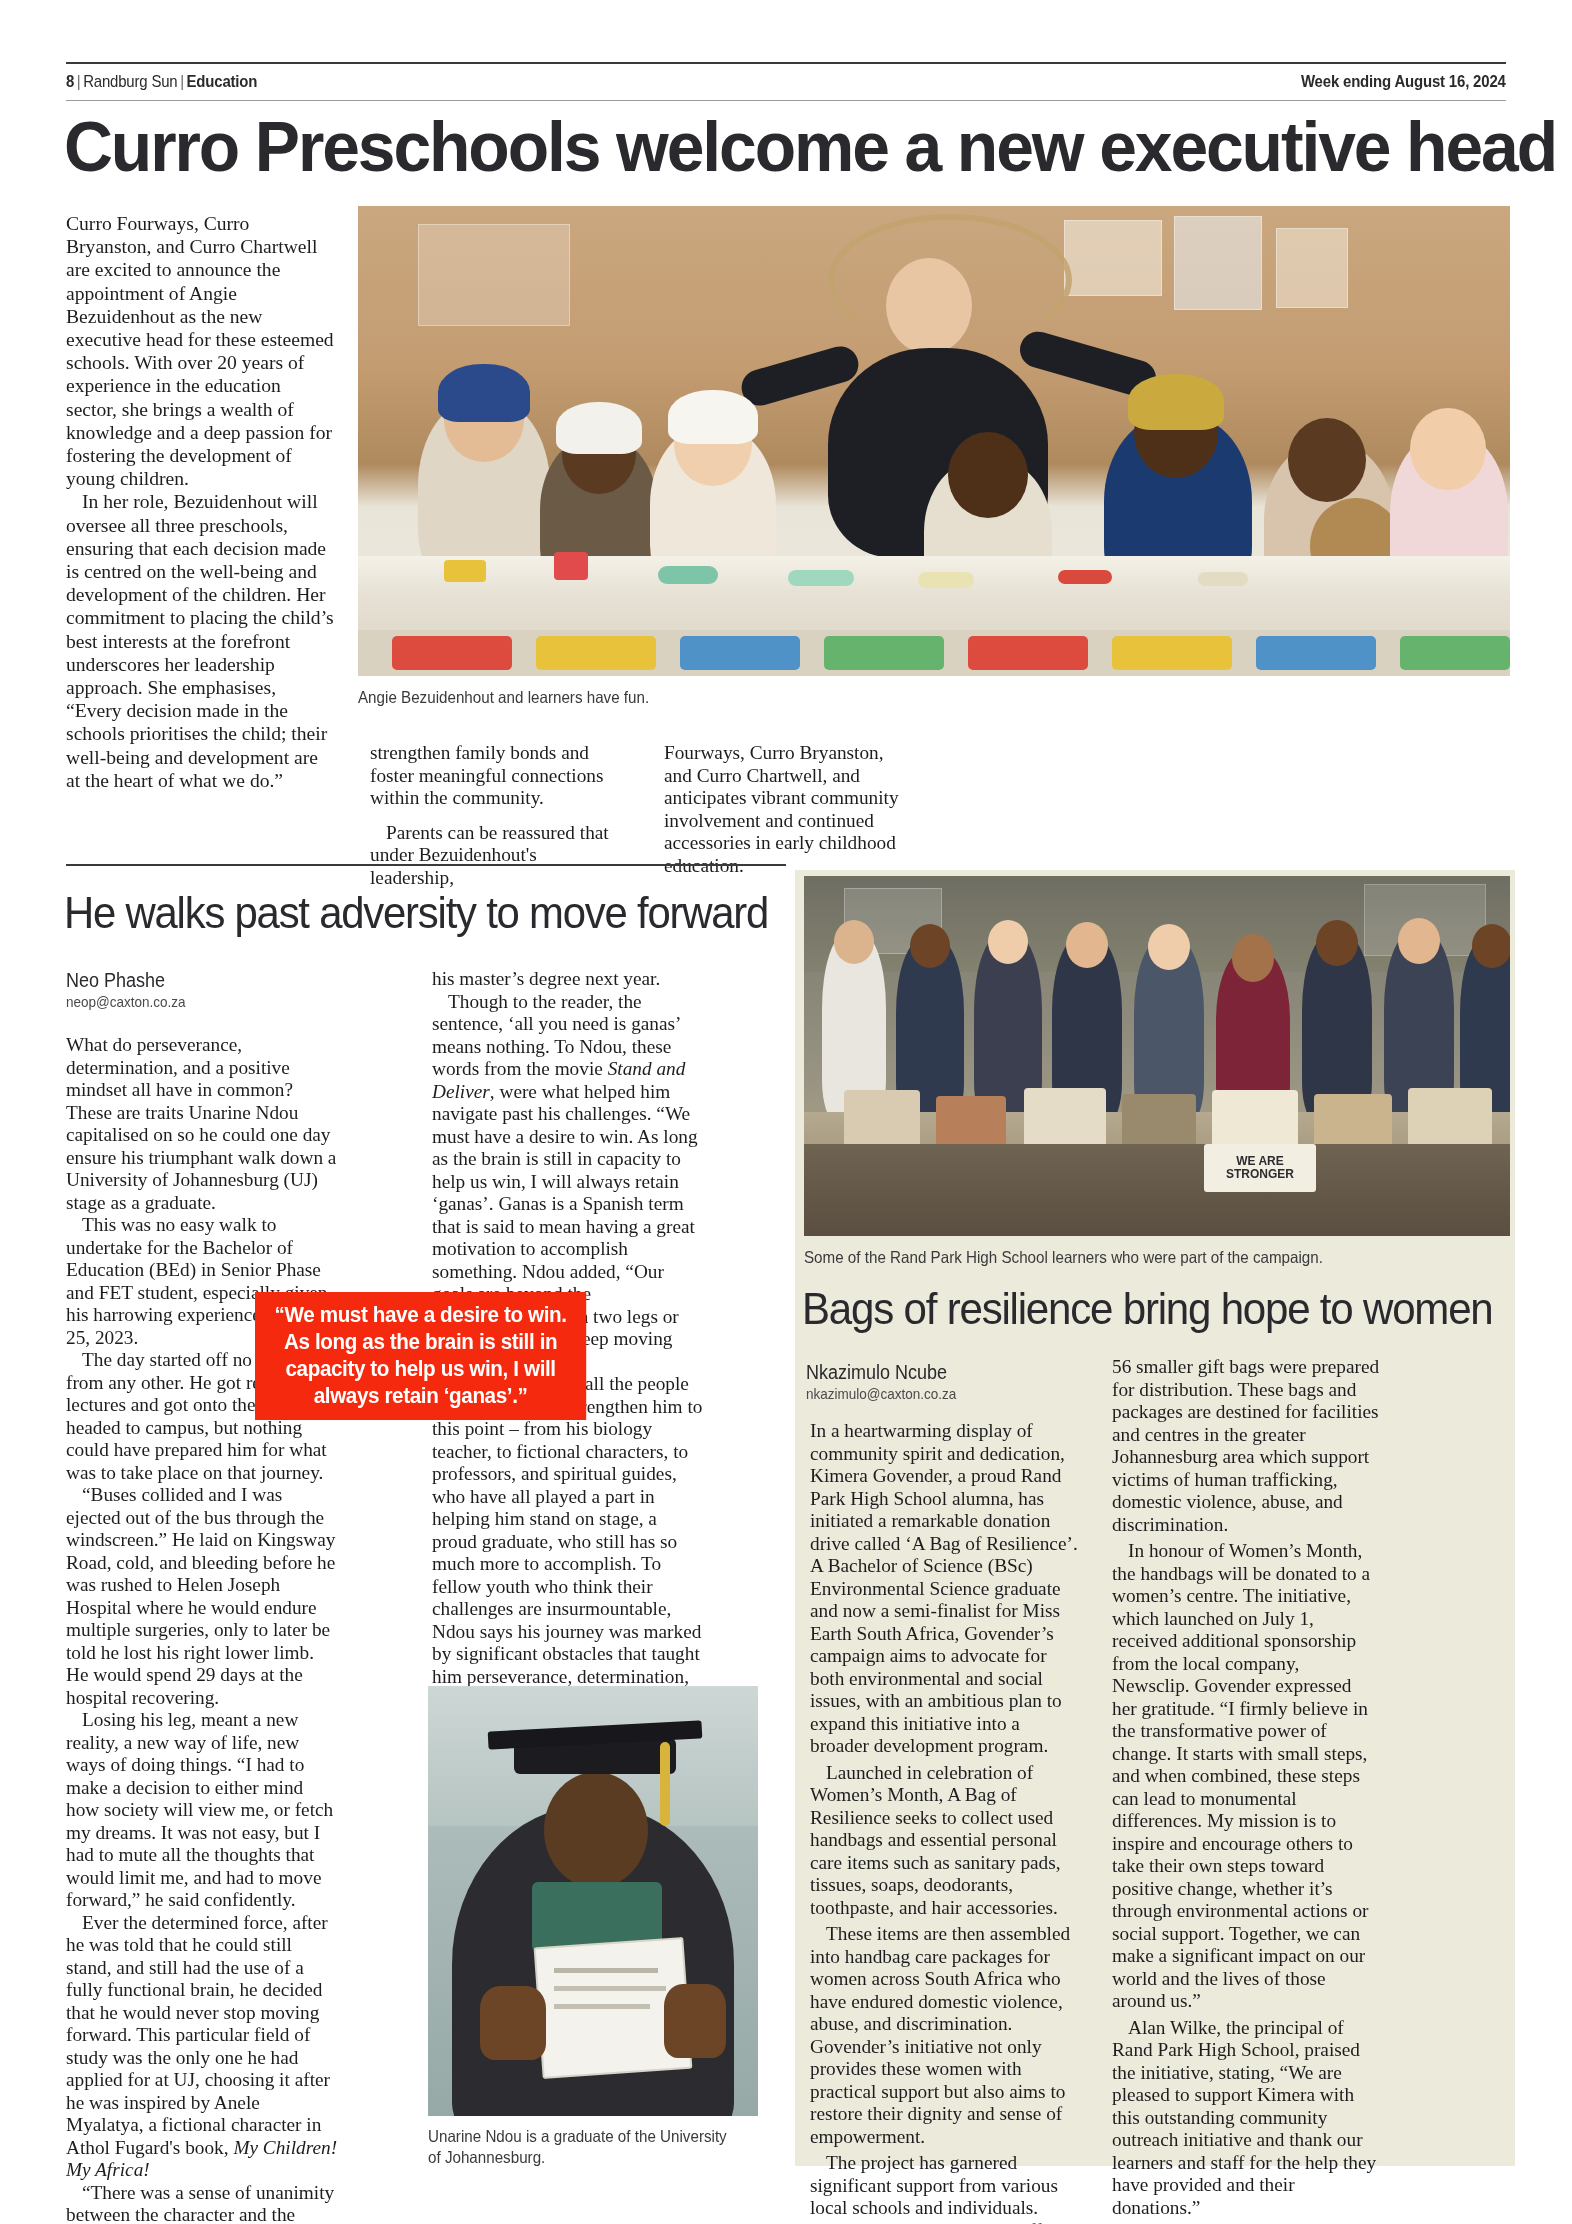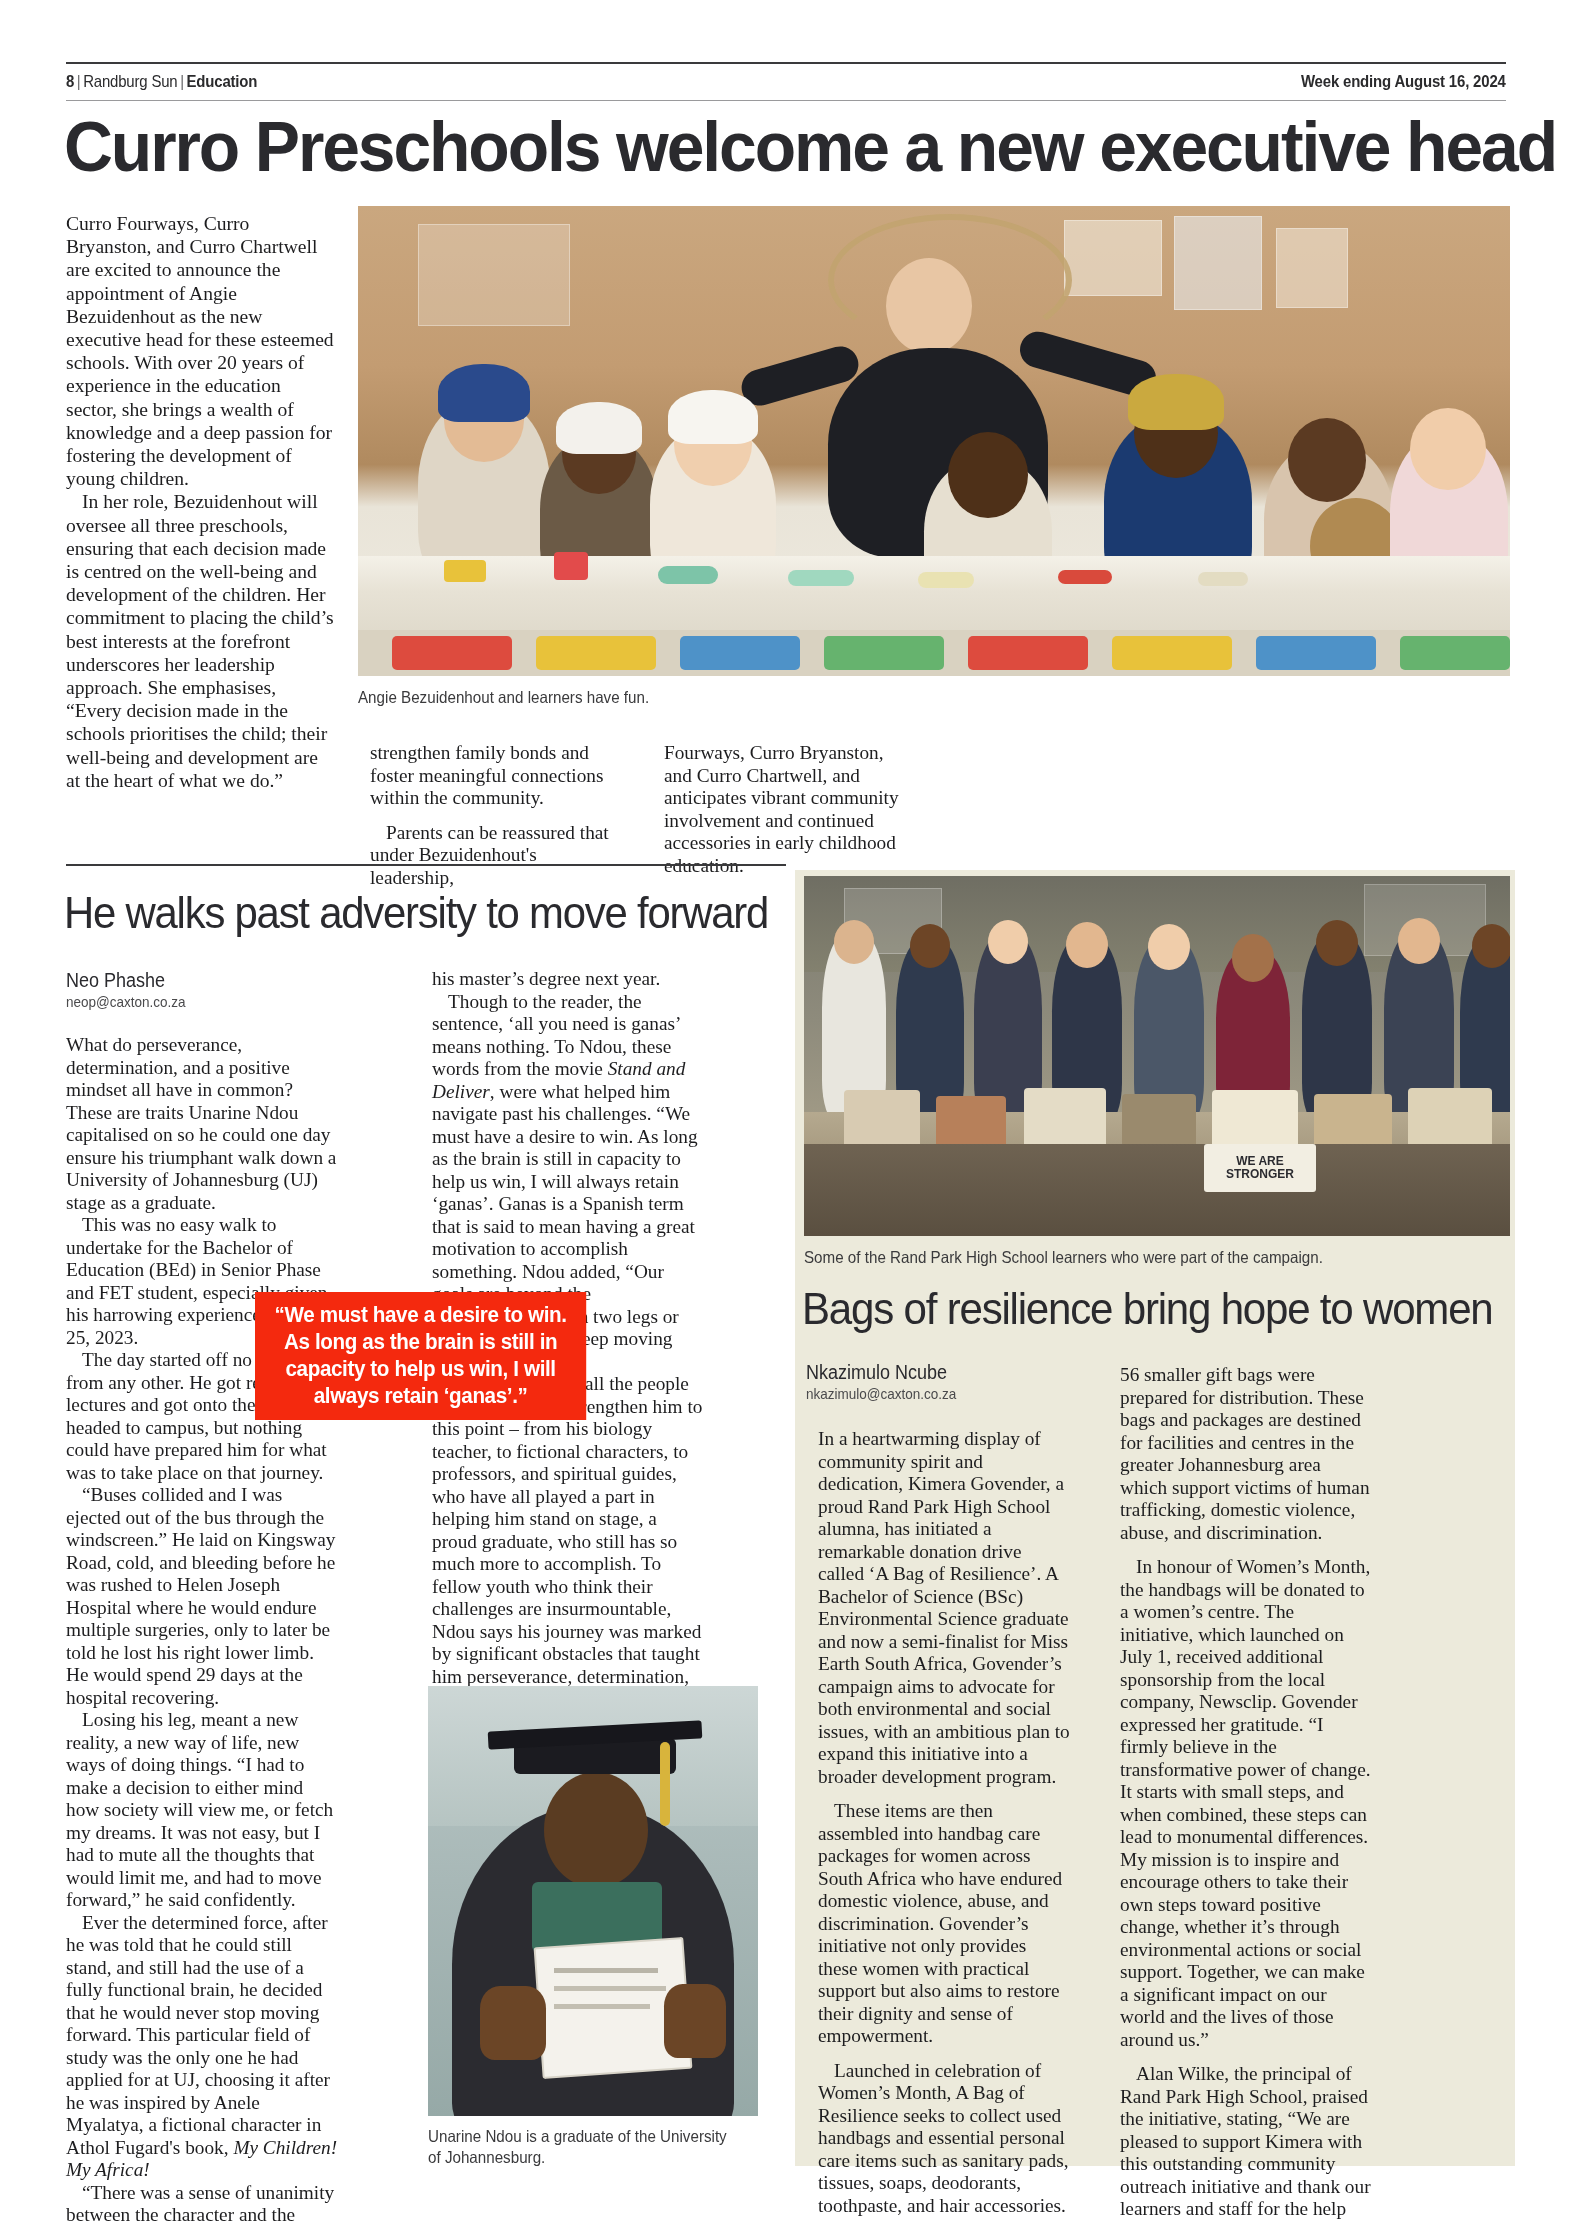--- a/index.html
+++ b/index.html
@@ -144,21 +144,21 @@
     transform:scaleX(0.9); transform-origin:left top;
   }
   .a3-col1 {
     position:absolute; left:806px; top:1416px; width:276px;
     font-size:19.3px; line-height:22.5px;
   }
   .a3-col2 {
     position:absolute; left:1108px; top:1352px; width:276px;
     font-size:19.3px; line-height:22.5px;
   }
-  .a3-col1 p, .a3-col2 p { margin:12px; }
+  .a3-col1 p, .a3-col2 p { margin:4px; }
   .a3-col1 p.ind, .a3-col2 p.ind { text-indent:16px; }
   .sky1 { position:absolute; inset:0;
     background:linear-gradient(180deg,#caa77f 0%,#c39c72 34%,#b08a5f 55%,#e9e4d8 64%,#efece2 100%); }
   .wall-panel { position:absolute; background:rgba(255,255,255,0.22); border:1px solid rgba(255,255,255,0.35); }
   .kid { position:absolute; border-radius:46% 46% 30% 30%; }
   .head { position:absolute; border-radius:50%; background:#6d4526; }
   .table1 { position:absolute; left:0; bottom:0; width:100%; height:120px;
     background:linear-gradient(180deg,#f4f1e8 0%,#e7e2d5 30%,#d8d2c2 100%); }
   .shelf { position:absolute; left:0; bottom:0; width:100%; height:46px; background:#d9d2c1; }
 
@@ -358,22 +358,22 @@
 
   <div class="a3-caption">Some of the Rand Park High School learners who were part of the campaign.</div>
   <div class="headline-3">Bags of resilience bring hope to women</div>
   <div class="byline-3">
     <div class="byline-name">Nkazimulo Ncube</div>
     <div class="byline-mail">nkazimulo@caxton.co.za</div>
   </div>
 
   <div class="a3-col1">
     <p>In a heartwarming display of community spirit and dedication, Kimera Govender, a proud Rand Park High School alumna, has initiated a remarkable donation drive called ‘A Bag of Resilience’. A Bachelor of Science (BSc) Environmental Science graduate and now a semi-finalist for Miss Earth South Africa, Govender’s campaign aims to advocate for both environmental and social issues, with an ambitious plan to expand this initiative into a broader development program.</p>
+    <p class="ind">Launched in celebration of Women’s Month, A Bag of Resilience seeks to collect used handbags and essential personal care items such as sanitary pads, tissues, soaps, deodorants, toothpaste, and hair accessories.</p>
     <p class="ind">These items are then assembled into handbag care packages for women across South Africa who have endured domestic violence, abuse, and discrimination. Govender’s initiative not only provides these women with practical support but also aims to restore their dignity and sense of empowerment.</p>
-    <p class="ind">Launched in celebration of Women’s Month, A Bag of Resilience seeks to collect used handbags and essential personal care items such as sanitary pads, tissues, soaps, deodorants, toothpaste, and hair accessories.</p>
     <p class="ind">The project has garnered significant support from various local schools and individuals. Govender partnered with staff and learners at Rand Park High School, learners at Birchleigh High School, staff at Springs Secondary School, and other generous supporters.</p>
 
   </div>
 
   <div class="a3-col2">
     <p>56 smaller gift bags were prepared for distribution. These bags and packages are destined for facilities and centres in the greater Johannesburg area which support victims of human trafficking, domestic violence, abuse, and discrimination.</p>
     <p class="ind">In honour of Women’s Month, the handbags will be donated to a women’s centre. The initiative, which launched on July 1, received additional sponsorship from the local company, Newsclip. Govender expressed her gratitude. “I firmly believe in the transformative power of change. It starts with small steps, and when combined, these steps can lead to monumental differences. My mission is to inspire and encourage others to take their own steps toward positive change, whether it’s through environmental actions or social support. Together, we can make a significant impact on our world and the lives of those around us.”</p>
     <p class="ind">Alan Wilke, the principal of Rand Park High School, praised the initiative, stating, “We are pleased to support Kimera with this outstanding community outreach initiative and thank our learners and staff for the help they have provided and their donations.”</p>
     <p class="ind">Govender’s campaign serves as a powerful reminder of the impact that community-driven efforts can have on society. Through A Bag of Resilience she addresses immediate needs and plants the seeds for long-term empowerment and change. As Govender continues to advocate for environmental and social issues, her dedication and vision inspires others to contribute to a brighter, more compassionate future.</p>
   </div>

